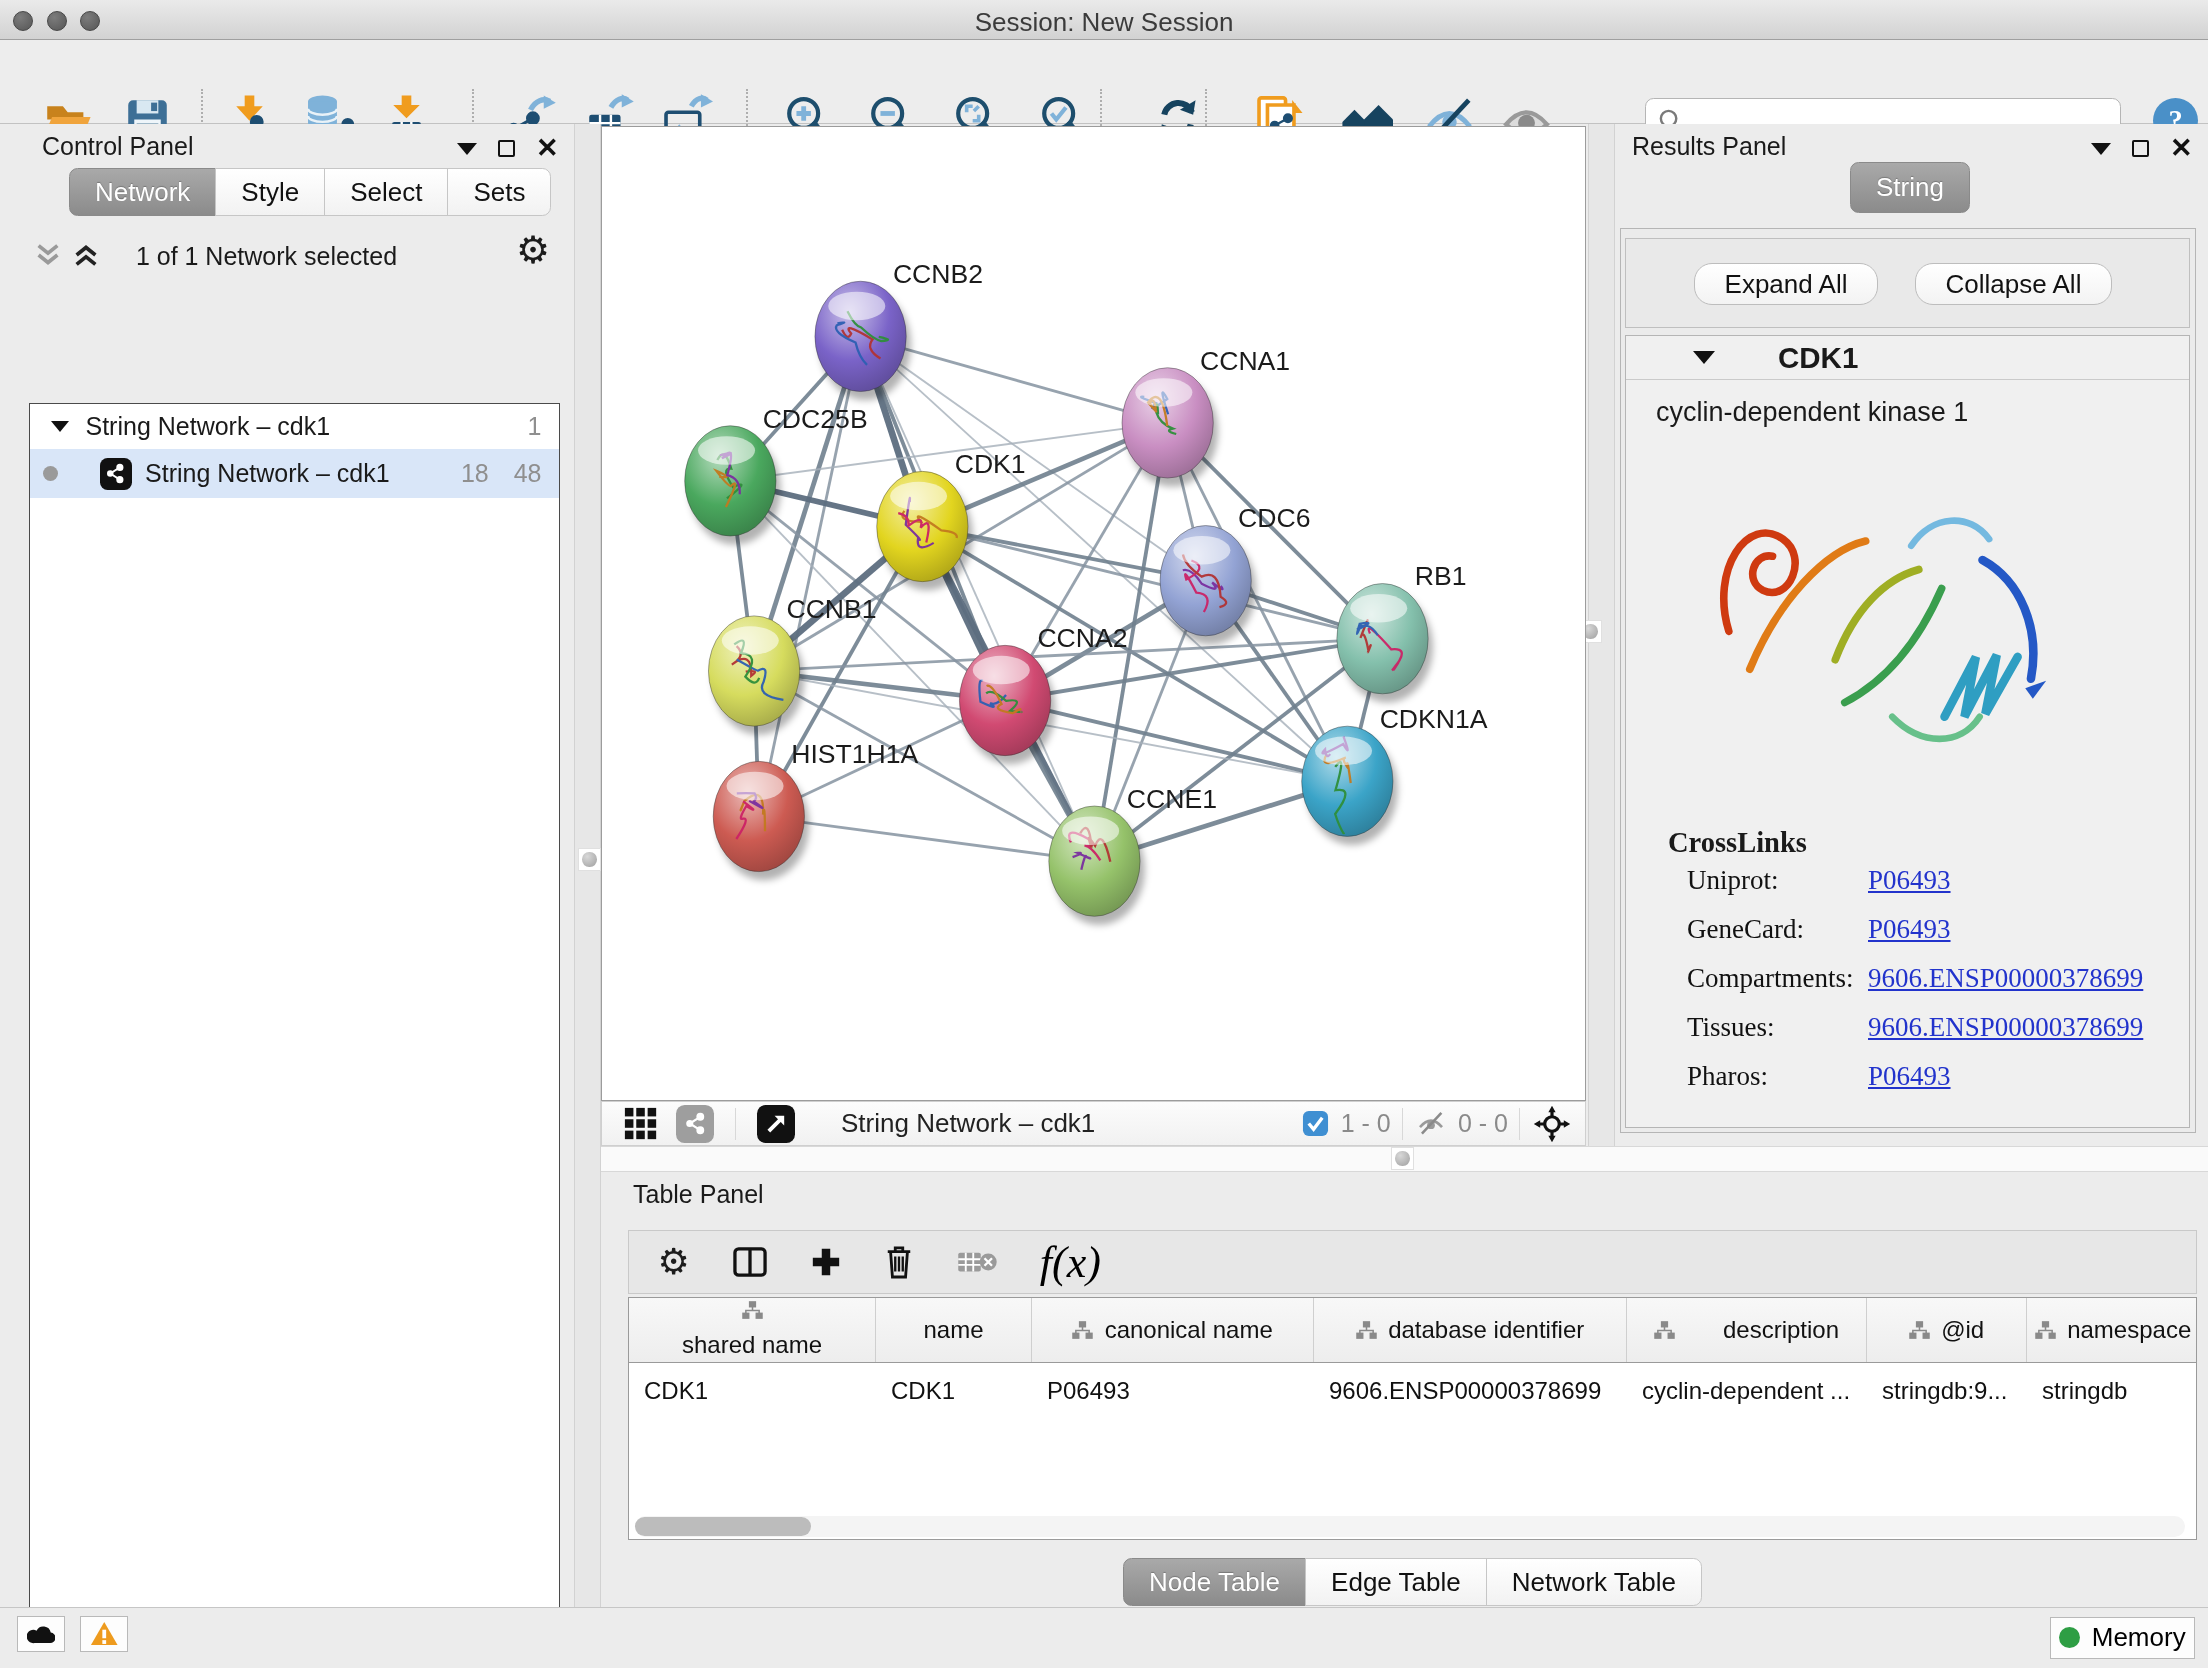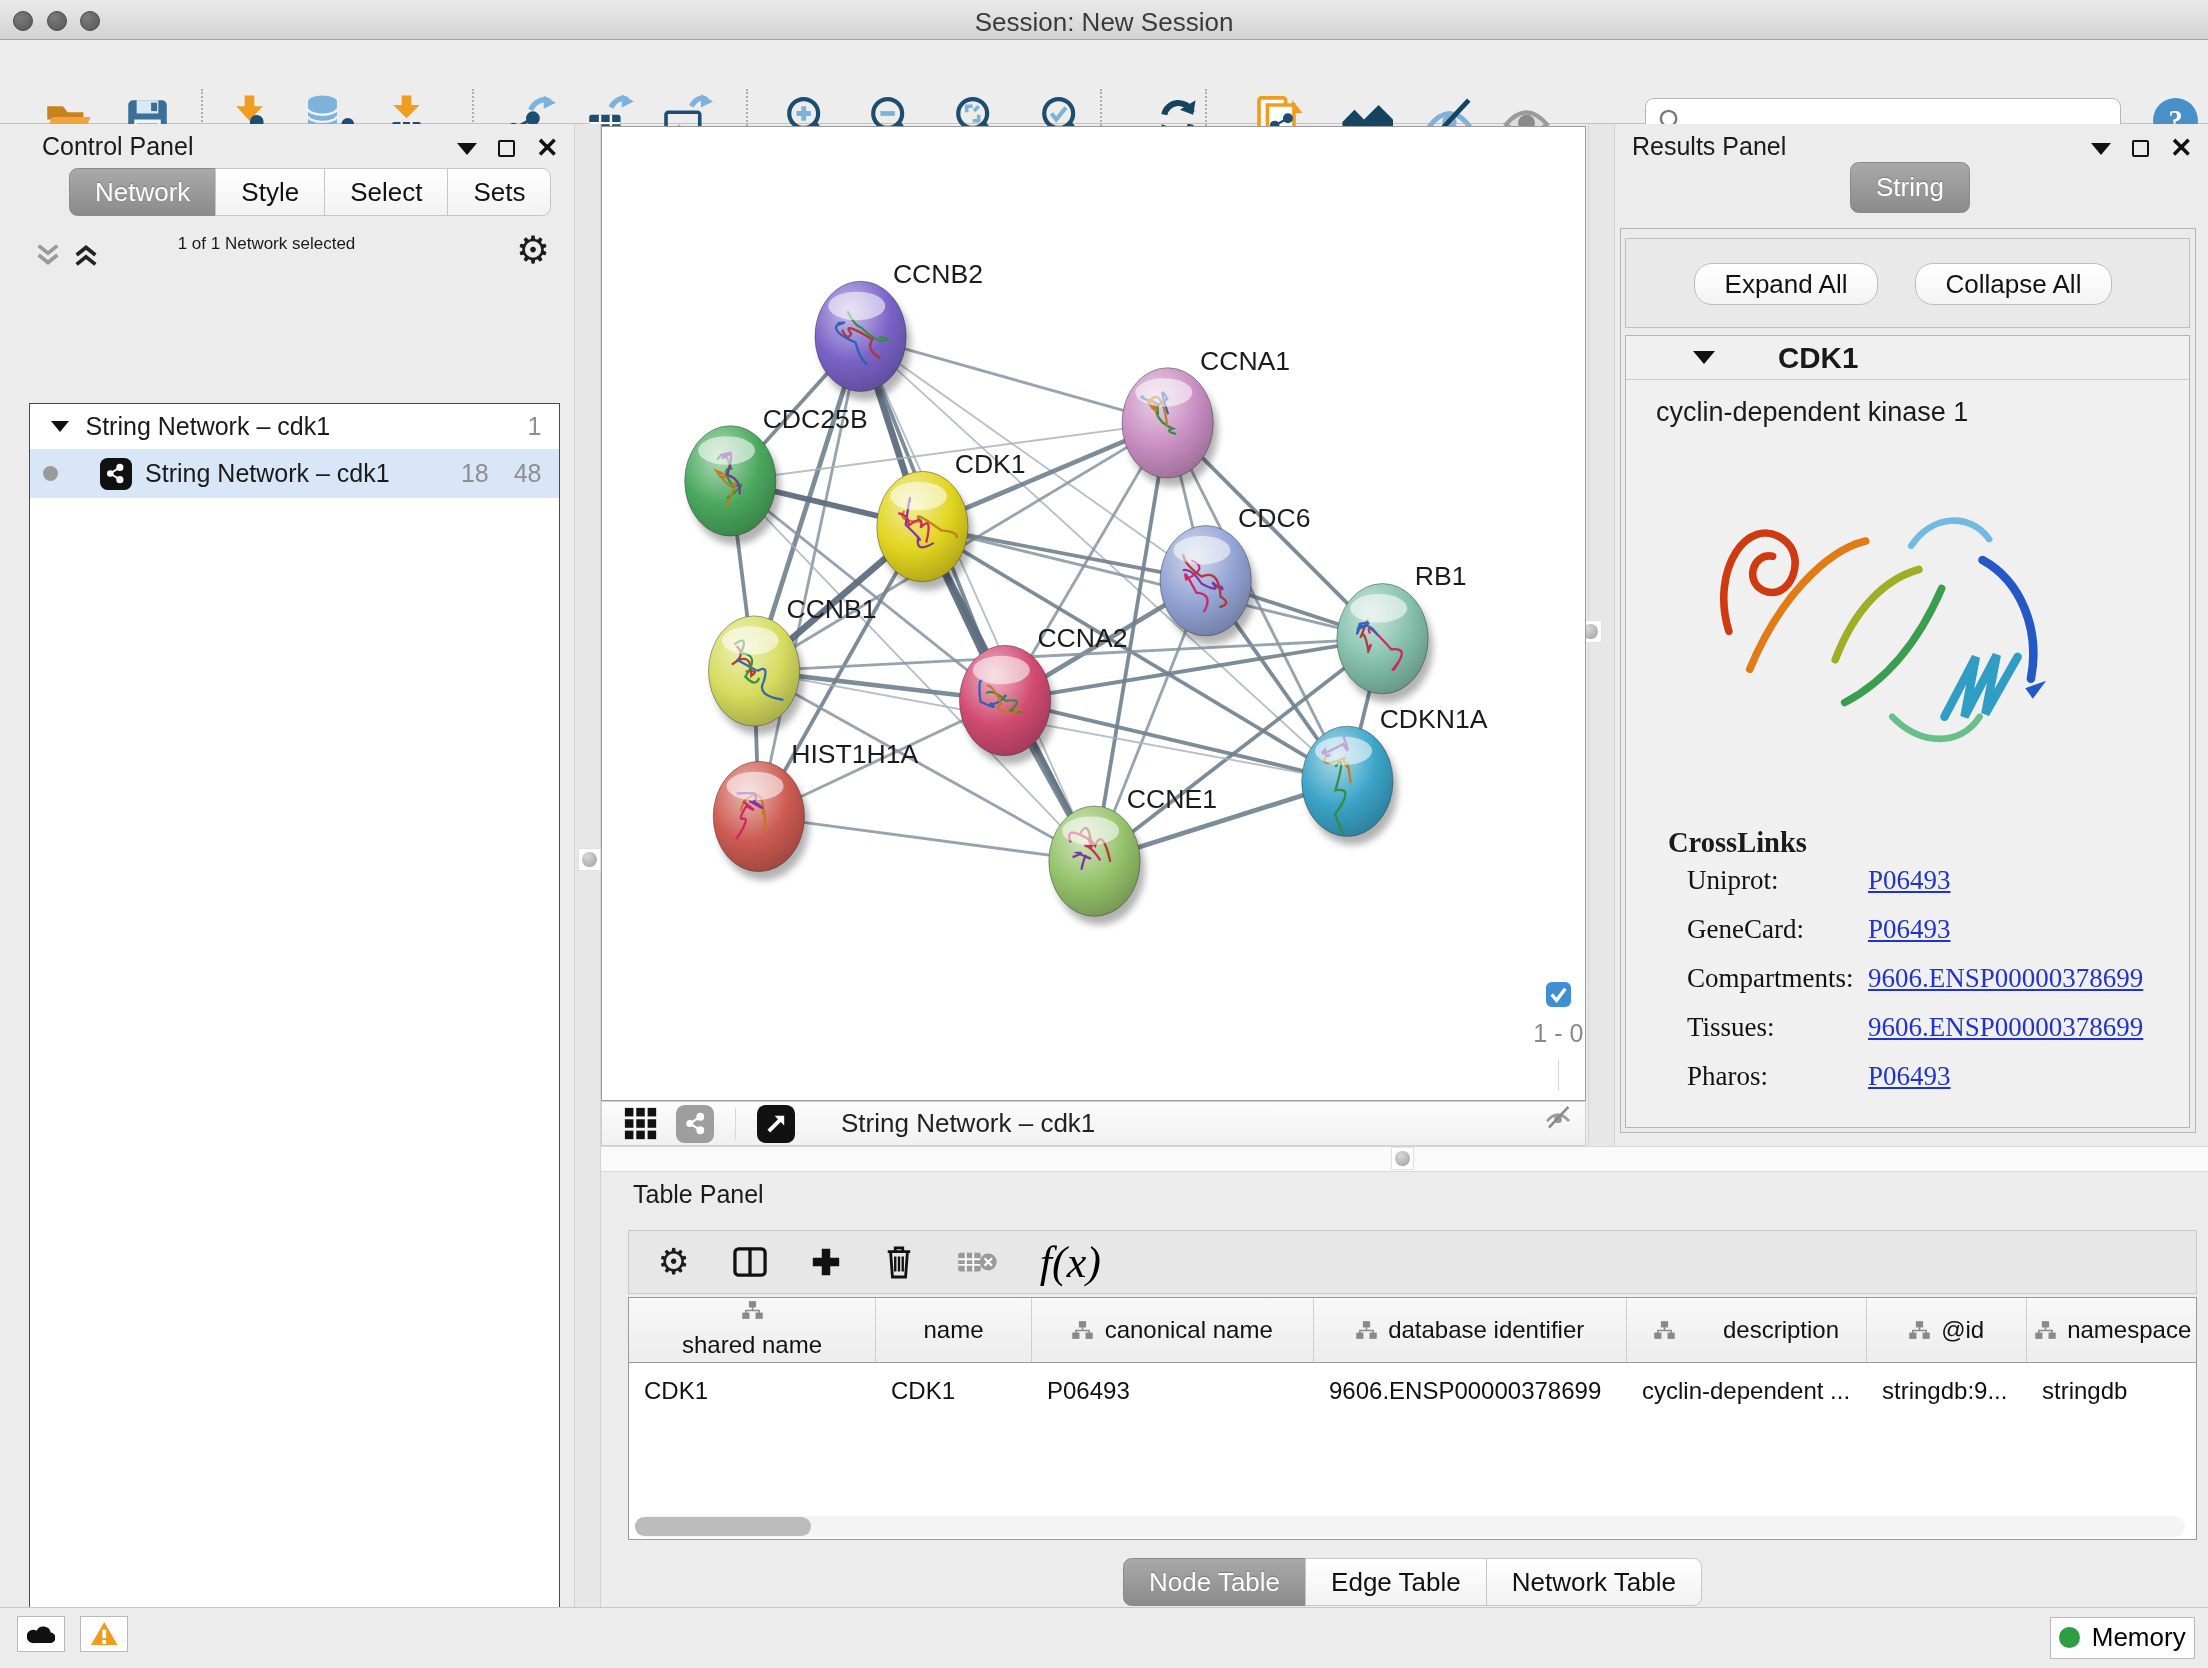--- a/index.html
+++ b/index.html
@@ -268,21 +268,21 @@
         <div class="tab">Style</div>
         <div class="tab">Select</div>
         <div class="tab">Sets</div>
       </div>
     <svg class="abs" style="left:32px; top:116px;" width="32" height="30" viewBox="0 0 34 32">
         <path d="M7 6 l10 8 10-8 M7 16 l10 8 10-8" stroke="#9a9a9a" stroke-width="4" fill="none"></path>
       </svg>
     <svg class="abs" style="left:70px; top:116px;" width="32" height="30" viewBox="0 0 34 32">
         <path d="M7 26 l10-8 10 8 M7 16 l10-8 10 8" stroke="#222" stroke-width="4" fill="none"></path>
       </svg>
-    <div class="abs" style="left:124px; top:110px; width:285px; text-align:center; font-size:17px;">1 of 1 Network selected</div>
+    <div class="abs" style="left:124px; top:118px; width:285px; text-align:center; font-size:25px;">1 of 1 Network selected</div>
     <div class="abs gear" style="left:516px; top:107px;">⚙</div>
 
     <div class="abs treebox">
       <div class="trow">
         <span style="margin-left:21px; width:0; height:0; border-left:9.5px solid transparent; border-right:9.5px solid transparent; border-top:11.4px solid #111;"></span>
         <span style="margin-left:17px;">String Network – cdk1</span>
         <span class="tnum" style="margin-left:auto; margin-right:17px;">1</span>
       </div>
       <div class="trow sel">
         <span style="margin-left:13.3px; width:15px; height:15px; border-radius:50%; background:#9a9a9a;"></span>
@@ -594,21 +594,21 @@
         </svg>
       </span>
     <span class="nbsep" style="margin-left:21px;"></span>
     <span class="nbsq" style="margin-left:21px; background:#111;">
       <svg width="25" height="25" viewBox="0 0 26 26">
           <path d="M5 21 L17 9" stroke="#fff" stroke-width="4"></path>
           <path d="M11 5 h10 v10z" fill="#fff"></path>
         </svg>
       </span>
     <span style="margin-left:46px; font-size:26px; color:#222;">String Network – cdk1</span>
-    <span style="margin-left:auto; display:flex; align-items:center; gap:11.4px;flex-direction:column;">
+    <span style="margin-left:auto; display:flex; align-items:center; gap:11.4px;">
       <svg width="27" height="27" viewBox="0 0 28 28">
           <rect x="1" y="1" width="26" height="26" rx="6" fill="#3f8fd2"></rect>
           <path d="M7 14 l5 6 9-12" stroke="#fff" stroke-width="3.5" fill="none"></path>
         </svg>
       <span class="cnt">1 - 0</span>
       <span class="nbsep"></span>
       <svg width="32" height="28.5" viewBox="0 0 44 44">
           <path d="M5 28 Q22 8 39 28" stroke="#9a9a9a" stroke-width="4" fill="none"></path>
           <circle cx="22" cy="25" r="6" fill="#9a9a9a"></circle>
           <path d="M8 38 L38 6" stroke="#8a8a8a" stroke-width="4"></path>

